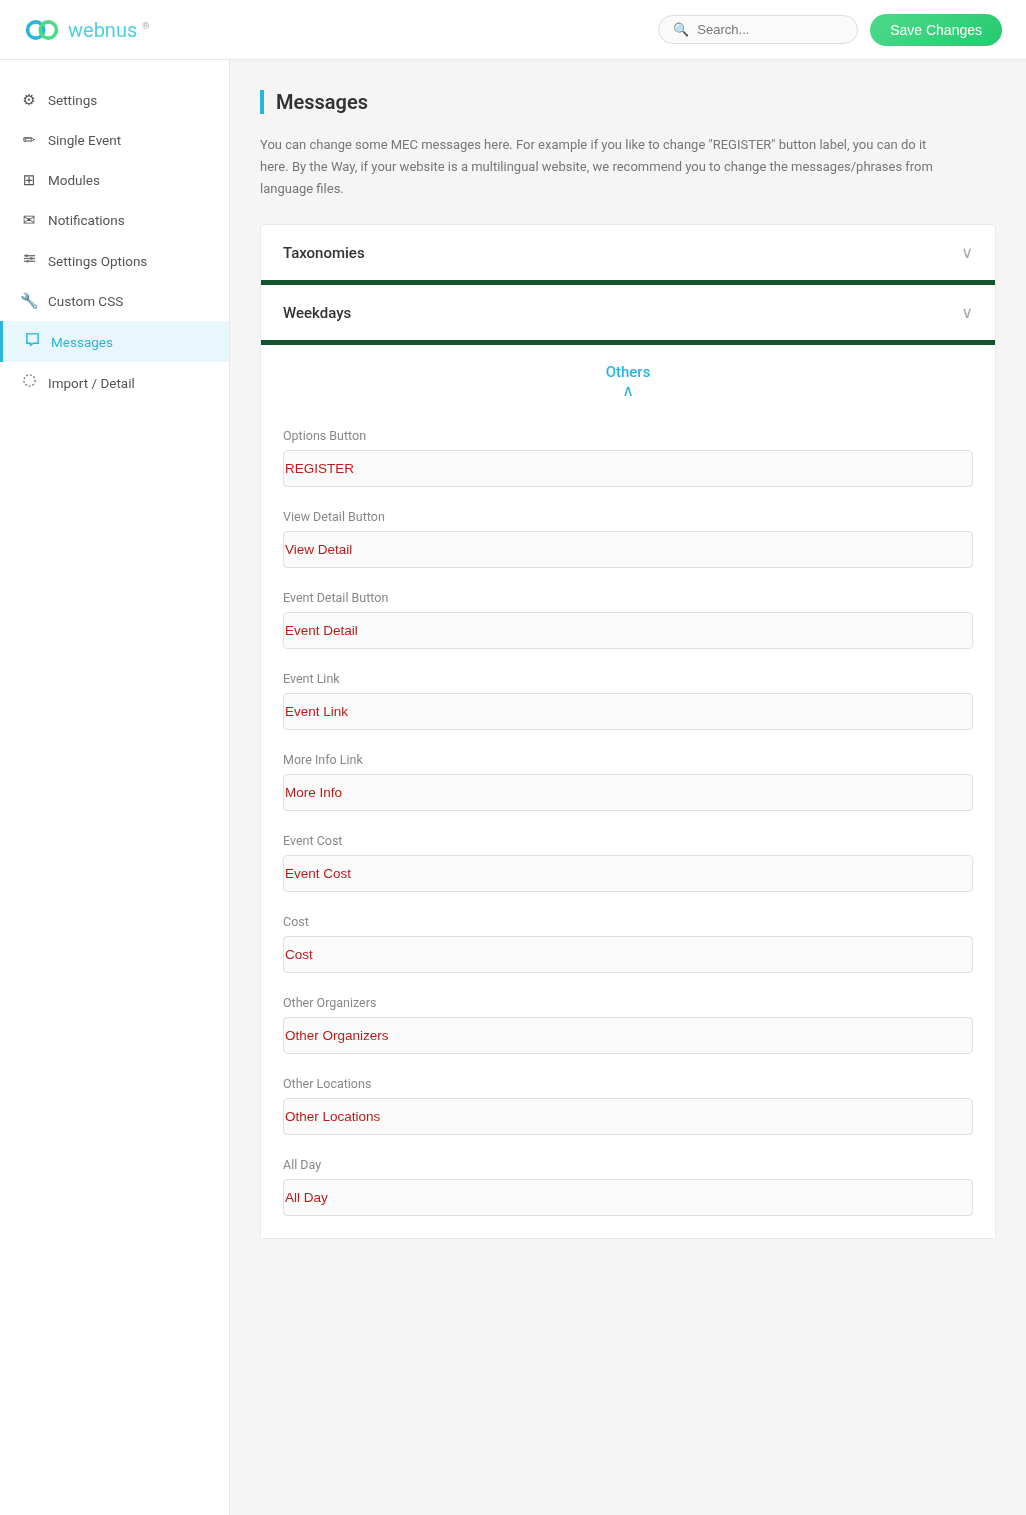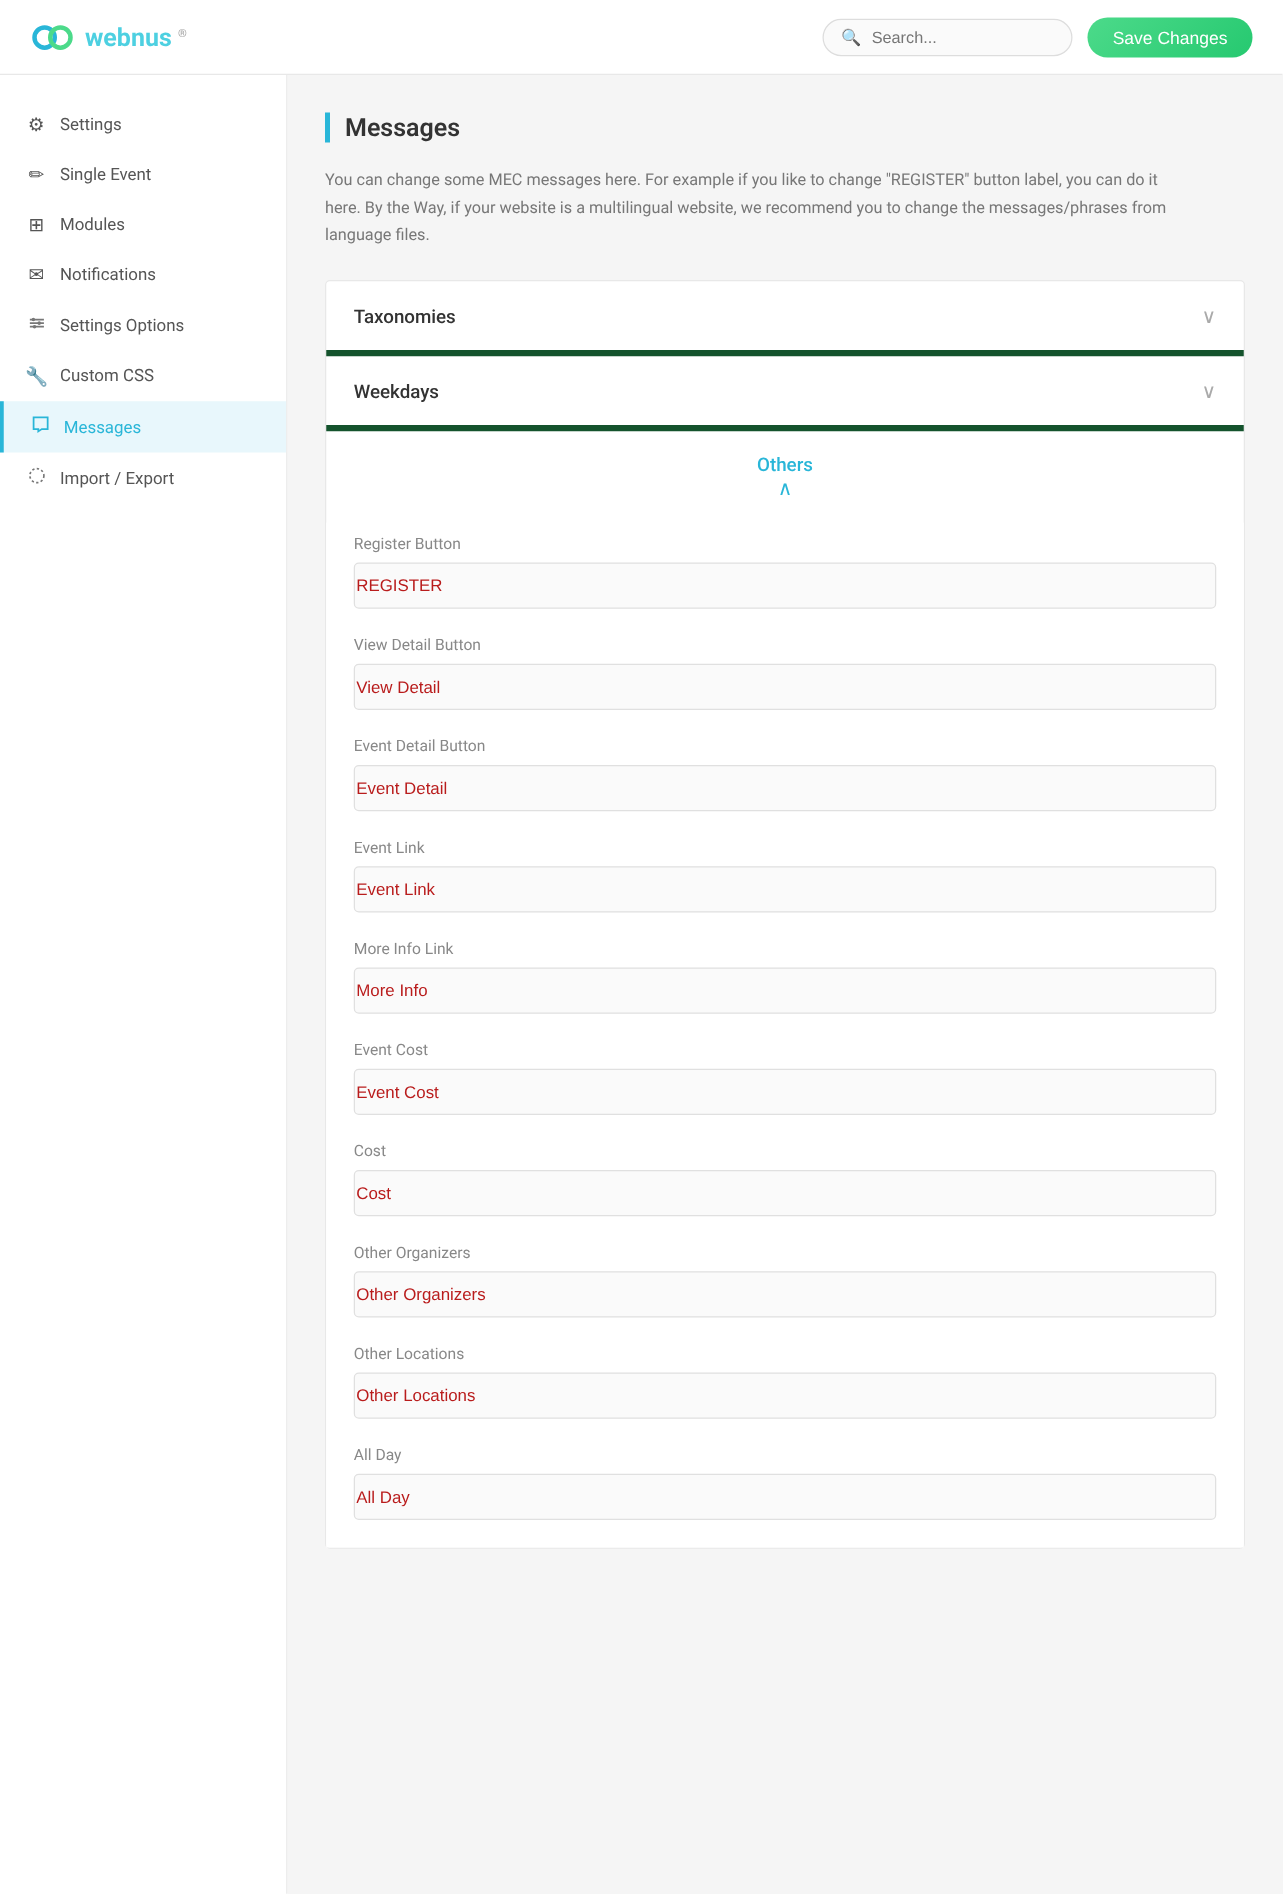--- a/index.html
+++ b/index.html
@@ -6,21 +6,21 @@
     body { font-family: -apple-system, BlinkMacSystemFont, 'Segoe UI', Roboto, sans-serif; background: #f5f5f5; color: #333; font-size: 14px; }
 
     
     .header {
       display: flex; align-items: center; justify-content: space-between;
       background: #fff; padding: 0 24px; height: 60px;
       border-bottom: 1px solid #e8e8e8; position: fixed; top: 0; left: 0; right: 0; z-index: 100;
     }
     .logo { display: flex; align-items: center; gap: 8px; }
     .logo-icon { width: 36px; height: 36px; }
-    .logo-text { font-size: 20px; font-weight: 700; color: #333; }
+    .logo-text { font-size: 20px; font-weight: 400; color: #333; }
     .logo-text span { color: #4dd0e1; }
     .header-right { display: flex; align-items: center; gap: 12px; }
     .search-box {
       display: flex; align-items: center; gap: 8px;
       border: 1px solid #ddd; border-radius: 20px; padding: 6px 14px;
       background: #fafafa; width: 200px;
     }
     .search-box input {
       border: none; outline: none; background: transparent; font-size: 13px; color: #666; width: 100%;
     }
@@ -150,21 +150,21 @@
         </svg>
       </span>
       <span>Messages</span>
     </div>
     <div class="sidebar-item">
       <span class="si-icon">
         <svg width="15" height="15" viewBox="0 0 16 16" fill="none" xmlns="http://www.w3.org/2000/svg">
           <circle cx="8" cy="8" r="6" stroke="#777" stroke-width="1.4" fill="none" stroke-dasharray="2 2"></circle>
         </svg>
       </span>
-      <span>Import / Export</span>
+      <span>Import / Detail</span>
     </div>
   </aside>
 
   <main class="main">
     <h1 class="page-title">Messages</h1>
     <p class="description">You can change some MEC messages here. For example if you like to change "REGISTER" button label, you can do it here. By the Way, if your website is a multilingual website, we recommend you to change the messages/phrases from language files.</p>
 
     <div class="accordion">
 
       <div class="accordion-item">
@@ -182,21 +182,21 @@
       </div>
 
       <div class="accordion-item">
         <div class="accordion-header open">
           <span>Others</span>
           <span class="accordion-chevron open">∧</span>
         </div>
         <div class="accordion-body">
 
           <div class="field-group">
-            <div class="field-label">Register Button</div>
+            <div class="field-label">Options Button</div>
             <input class="field-input" type="text" value="REGISTER" style="">
           </div>
 
           <div class="field-group">
             <div class="field-label">View Detail Button</div>
             <input class="field-input" type="text" value="View Detail" style="">
           </div>
 
           <div class="field-group">
             <div class="field-label">Event Detail Button</div>

